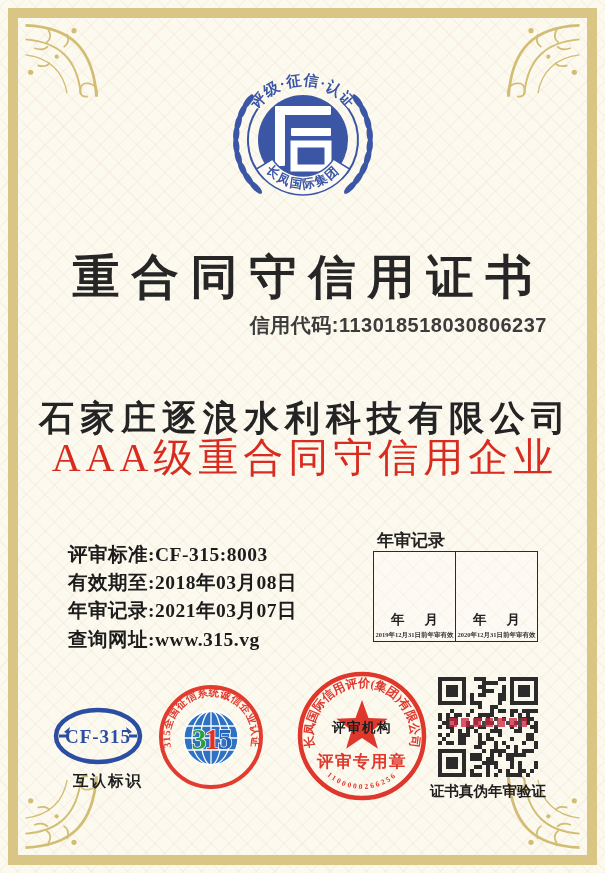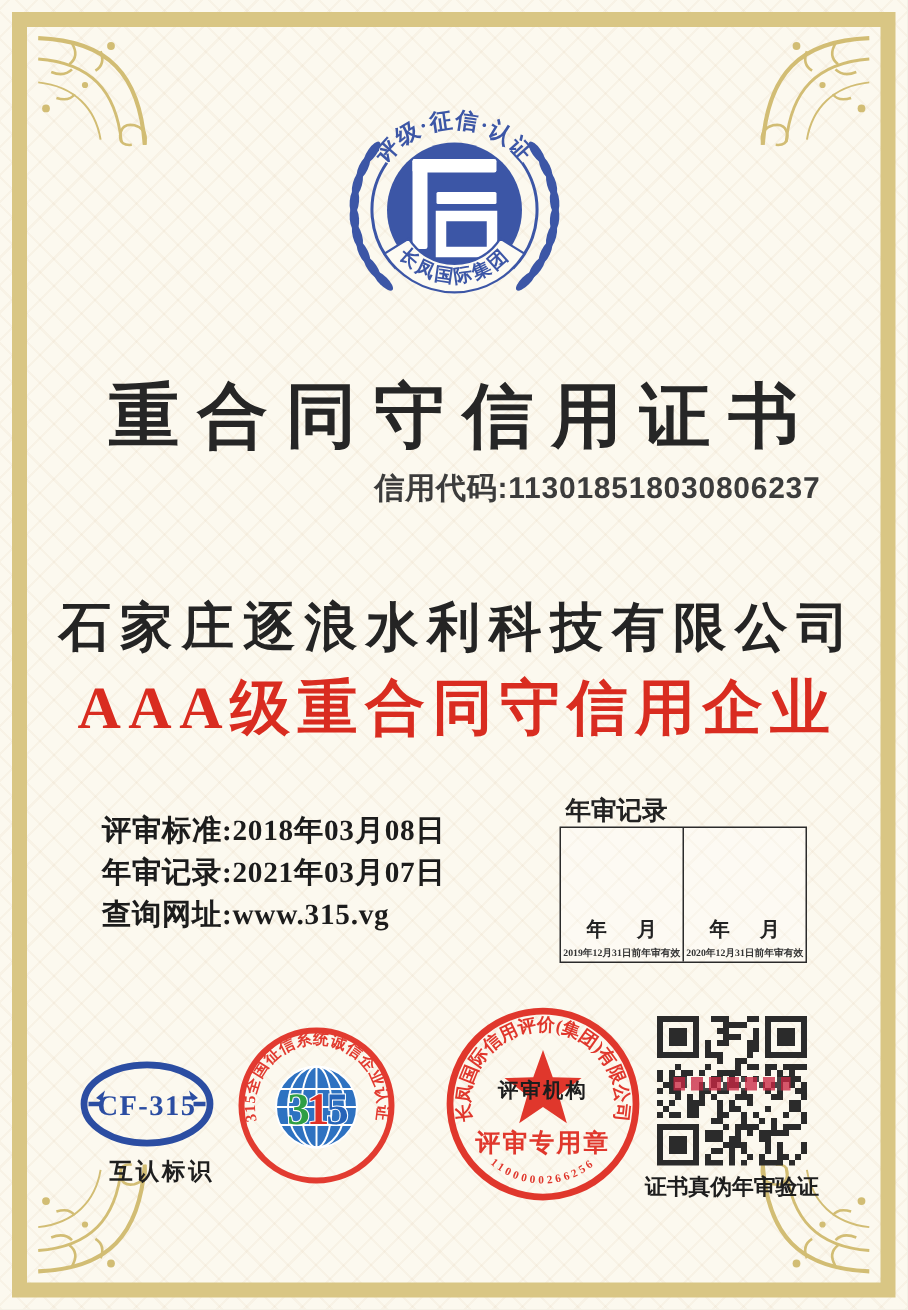--- a/index.html
+++ b/index.html
@@ -28,22 +28,22 @@
   }
   .credit-code{
     top:312px; right:58px; font-size:20px; font-weight:700; color:#3c3c3c;
     font-family:"Liberation Sans","DejaVu Sans",sans-serif; letter-spacing:.5px;
   }
   .company{
     top:395px; font-family:"Liberation Sans","DejaVu Sans",sans-serif;
     font-size:35px; font-weight:700; color:#242424; letter-spacing:6px; text-indent:6px;
   }
   .award{
-    top:444px; font-family:"Liberation Serif","DejaVu Serif",serif;
-    font-size:40px; font-weight:700; color:#d92c20; letter-spacing:5px; text-indent:5px;
+    top:430px; font-family:"Liberation Serif","DejaVu Serif",serif;
+    font-size:40px; font-weight:400; color:#d92c20; letter-spacing:5px; text-indent:5px;
   }
   .details{ left:68px; top:541px; }
   .detail-line{
     font-family:"Liberation Serif","DejaVu Serif",serif; font-weight:700;
     font-size:19.5px; line-height:28.2px; color:#1c1c1c; letter-spacing:.5px; white-space:nowrap;
   }
   .annual-title{
     left:377px; top:529px; font-family:"Liberation Serif","DejaVu Serif",serif;
     font-weight:700; font-size:17px; color:#222;text-align:right;
   }
@@ -174,21 +174,22 @@
       <textPath href="#bannerArc" startOffset="50%" text-anchor="middle">长凤国际集团</textPath>
     </text>
   </svg>
 
   <div class="center-line title">重合同守信用证书</div>
   <div class="abs credit-code">信用代码:113018518030806237</div>
   <div class="center-line company">石家庄逐浪水利科技有限公司</div>
   <div class="center-line award">AAA级重合同守信用企业</div>
 
   <div class="abs details">
-    <div class="detail-line">评审标准:2018年03月08日</div>
+    <div class="detail-line">评审标准:CF-315:8003</div>
+    <div class="detail-line">有效期至:2018年03月08日</div>
     <div class="detail-line">年审记录:2021年03月07日</div>
     <div class="detail-line">查询网址:www.315.vg</div>
   </div>
 
   <div class="abs annual-title">年审记录</div>
   <div class="abs annual-box">
     <div class="annual-cell">
       <div class="ym">
         <span>年</span><span class="gap"></span><span>月</span>
       </div>

